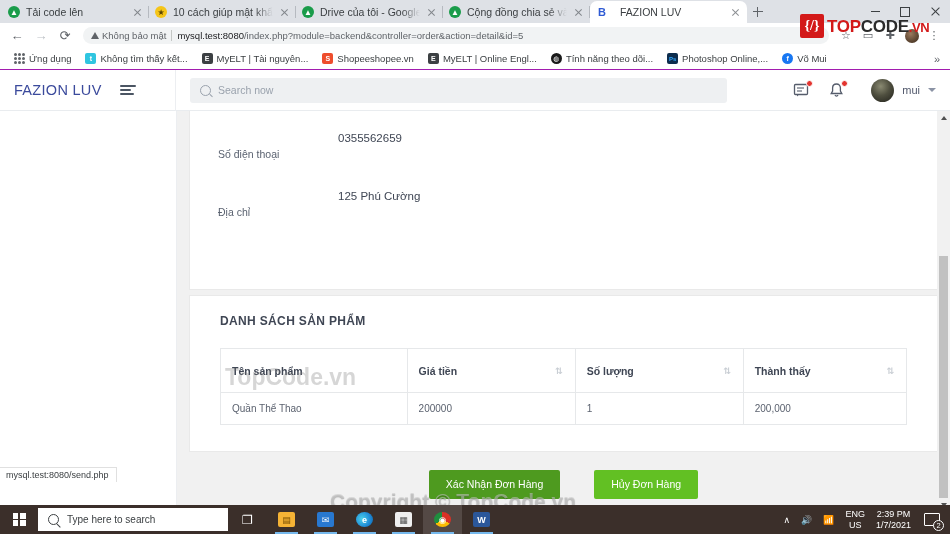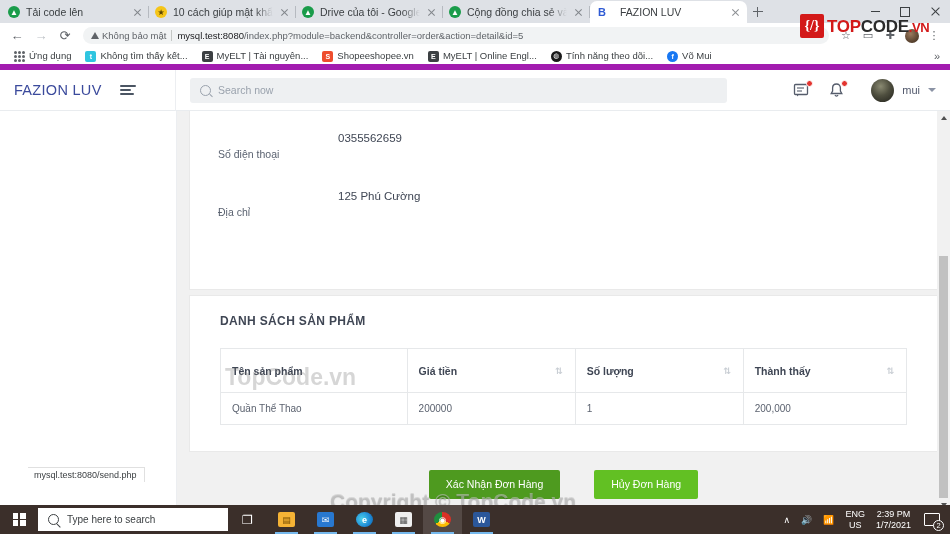--- a/index.html
+++ b/index.html
@@ -70,21 +70,21 @@
   .omnibox .sep{width:1px;height:11px;background:#c4c7c5;}
   .omnibox .url{white-space:nowrap;overflow:hidden;font-size:9.5px;color:#5f6368;}
   .omnibox .url b{color:#202124;font-weight:400;}
   .tb-icon{width:20px;height:22px;display:flex;align-items:center;justify-content:center;
     font-size:11px;color:#5f6368;flex:0 0 auto;}
   .avatar-sm{width:14px;height:14px;border-radius:50%;
     background:radial-gradient(circle at 40% 35%,#9b7a5e 0%,#5d4632 60%,#3b2a1c 100%);}
 
   
   .bookmarks{
-    height:22px;background:#fff;border-bottom:6px solid #a21caf;
+    height:22px;background:#fff;border-bottom:1px solid #a21caf;
     display:flex;align-items:center;padding:0 7px;box-sizing:border-box;gap:0px;
     font-size:9.5px;color:#3c4043;white-space:nowrap;
   }
   .bm{display:flex;align-items:center;gap:4px;padding:0 7px;height:18px;}
   .bm .bi{width:11px;height:11px;flex:0 0 11px;border-radius:2px;
     display:flex;align-items:center;justify-content:center;font-size:7px;color:#fff;font-weight:bold;}
   .bm .bl{font-size:9.5px;line-height:12px;}
   .grid-ico{width:11px;height:11px;display:grid;grid-template-columns:repeat(3,1fr);
     grid-template-rows:repeat(3,1fr);gap:1px;}
   .grid-ico i{background:#5f6368;border-radius:50%;}
@@ -177,21 +177,21 @@
   .logo-wm{position:absolute;left:800px;top:14px;display:flex;align-items:center;gap:3px;z-index:40;}
   .logo-wm .lmark{width:24px;height:24px;background:#d31919;color:#fff;
     display:flex;align-items:center;justify-content:center;font-size:14px;font-weight:bold;
     font-family:"Liberation Serif",serif;border-radius:2px;}
   .logo-wm .ltext{font-size:17px;font-weight:bold;letter-spacing:-.3px;line-height:1;}
   .logo-wm .t1{color:#d31919;} .logo-wm .t2{color:#2b2b2b;} .logo-wm .t3{color:#d31919;font-size:13px;}
 
   
   .statusbar{
     position:absolute;left:0;bottom:29px;background:#fff;border:1px solid #e0e0e0;border-left:none;border-bottom:none;
-    font-size:9px;color:#3c4043;padding:2px 7px 2px 6px;z-index:30;margin-left:28px;
+    font-size:9px;color:#3c4043;padding:2px 7px 2px 6px;z-index:30;
   }
 
   
   .taskbar{
     position:absolute;left:0;bottom:0;width:950px;height:29px;background:#3b2f2a;
     display:flex;align-items:center;z-index:50;
   }
   .startbtn{width:38px;height:29px;display:flex;align-items:center;justify-content:center;}
   .winlogo{width:13px;height:13px;display:grid;grid-template-columns:1fr 1fr;grid-template-rows:1fr 1fr;gap:1.5px;}
   .winlogo i{background:#fff;}
@@ -310,20 +310,24 @@
       <span class="bi" style="background:#ee4d2d">S</span>
       <span class="bl">Shopeeshopee.vn</span>
     </div>
     <div class="bm">
       <span class="bi" style="background:#3c4043">E</span>
       <span class="bl">MyELT | Online Engl...</span>
     </div>
     <div class="bm">
       <span class="bi" style="background:#1a1a1a;border-radius:50%">◍</span>
       <span class="bl">Tính năng theo dõi...</span>
+    </div>
+    <div class="bm">
+      <span class="bi" style="background:#0d2d4d;color:#31a8ff;font-size:6px">Ps</span>
+      <span class="bl">Photoshop Online,...</span>
     </div>
     <div class="bm">
       <span class="bi" style="background:#1877f2;border-radius:50%">f</span>
       <span class="bl">Võ Mui</span>
     </div>
     <div class="bm-over">»</div>
   </div>
 
   <div class="page">
 

